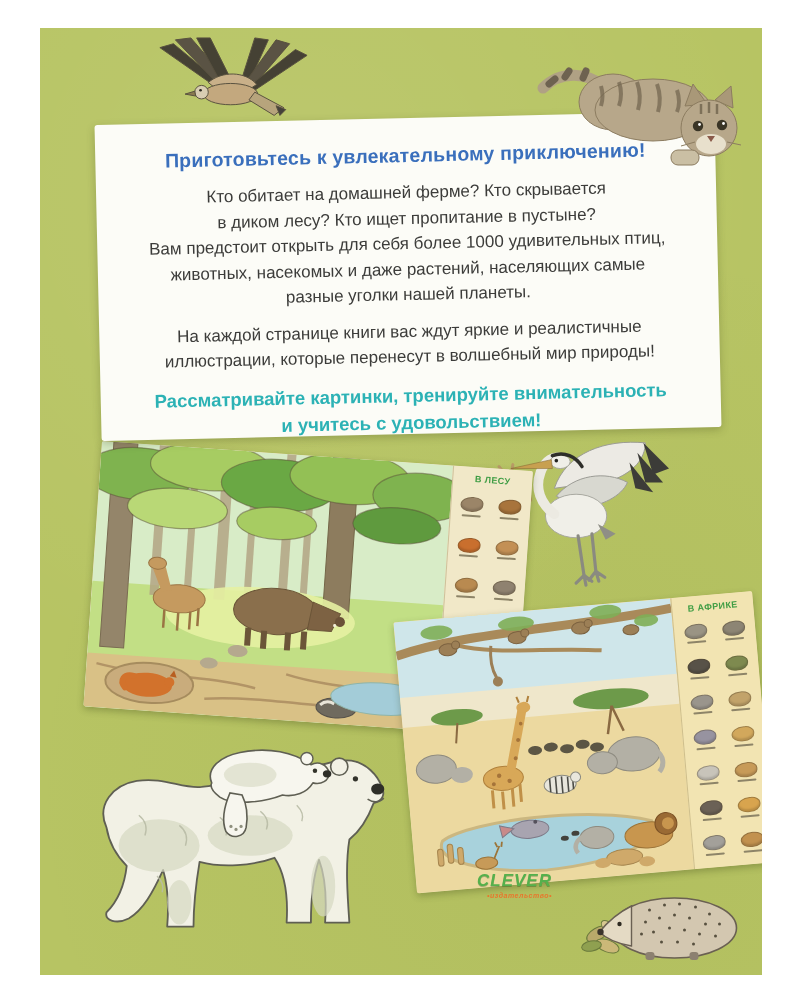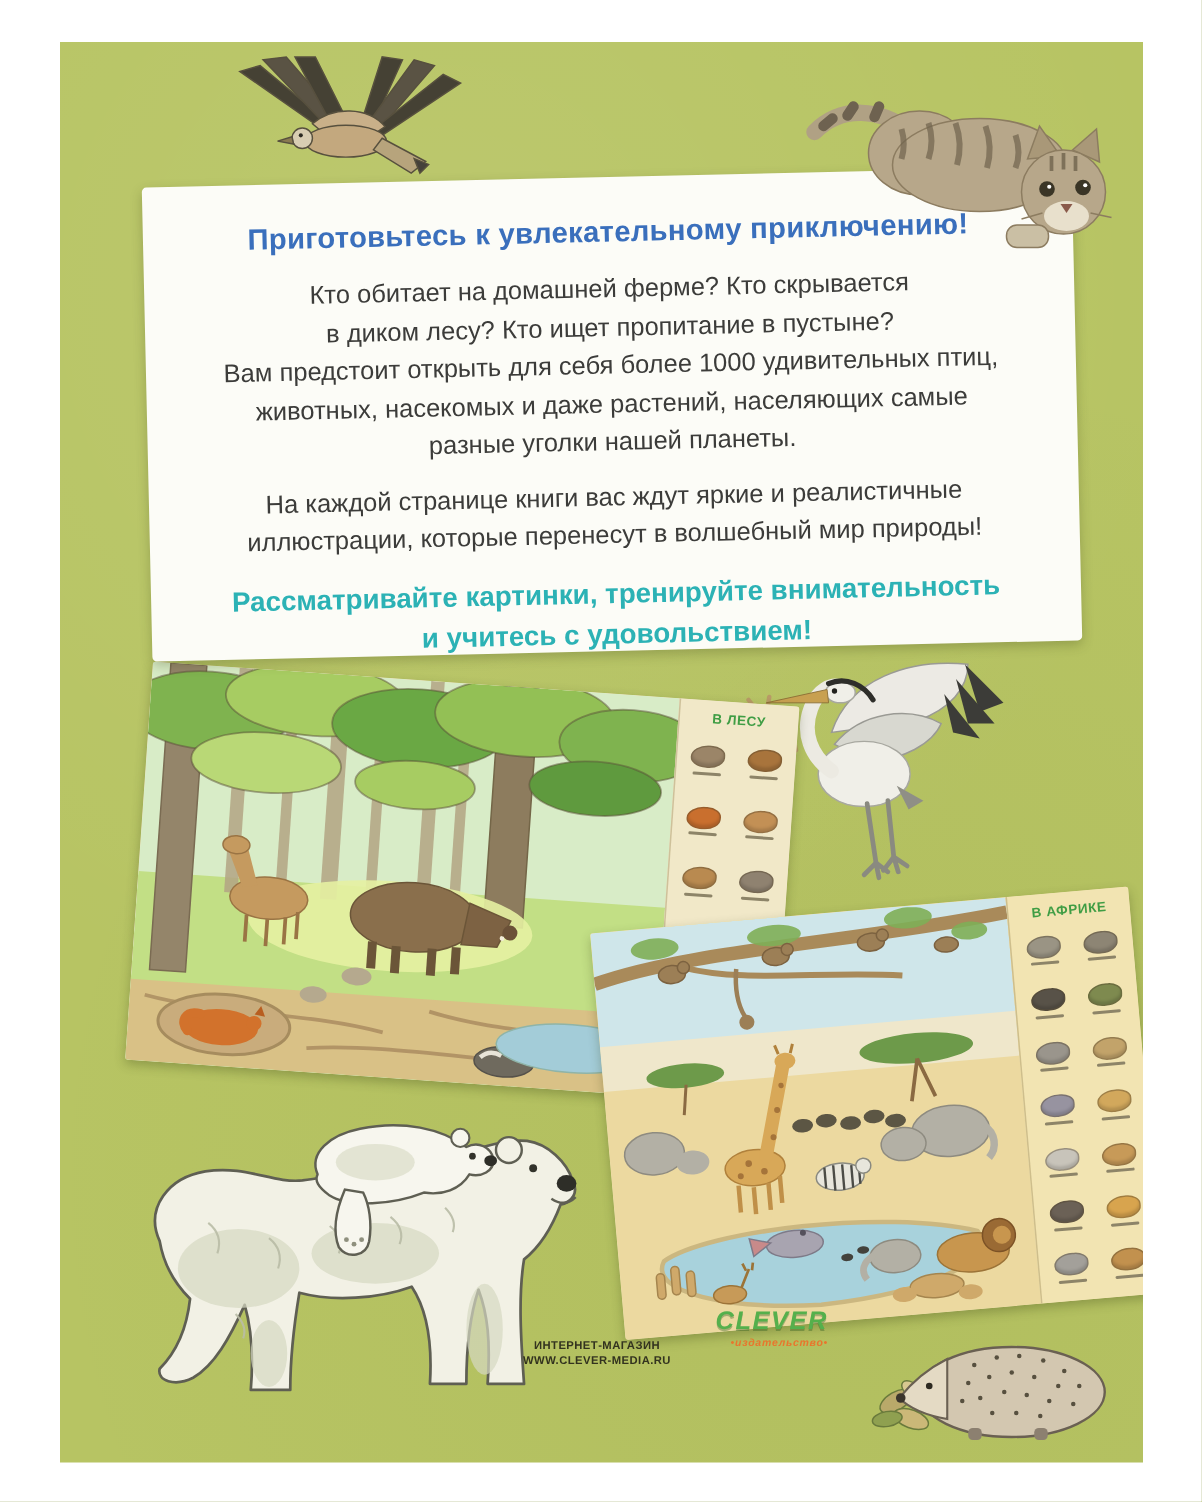--- a/index.html
+++ b/index.html
@@ -509,24 +509,20 @@
             <circle cx="62" cy="46" r="1.5"></circle>
         </g>
         <path d="M52,18 C40,24 28,34 20,44 C28,52 40,56 52,58 Z" fill="#e4dac4" stroke="#6a6052" stroke-width="1.4"></path>
         <circle cx="40" cy="36" r="2.2" fill="#2e2a22"></circle>
         <circle cx="21" cy="44" r="3.2" fill="#3a342c"></circle>
         <rect x="66" y="64" width="9" height="8" rx="3" fill="#8c8070"></rect>
         <rect x="110" y="64" width="9" height="8" rx="3" fill="#8c8070"></rect>
       </svg>
     </div>
 
-    <div class="shop">
-      <div>ИНТЕРНЕТ-МАГАЗИН</div>
-      <div>WWW.CLEVER-MEDIA.RU</div>
-    </div>
 
 
     <div class="clever">
       <div class="clever-name">CLEVER</div>
       <div class="clever-sub">•издательство•</div>
     </div>
 
   </div>
 </div>
 

